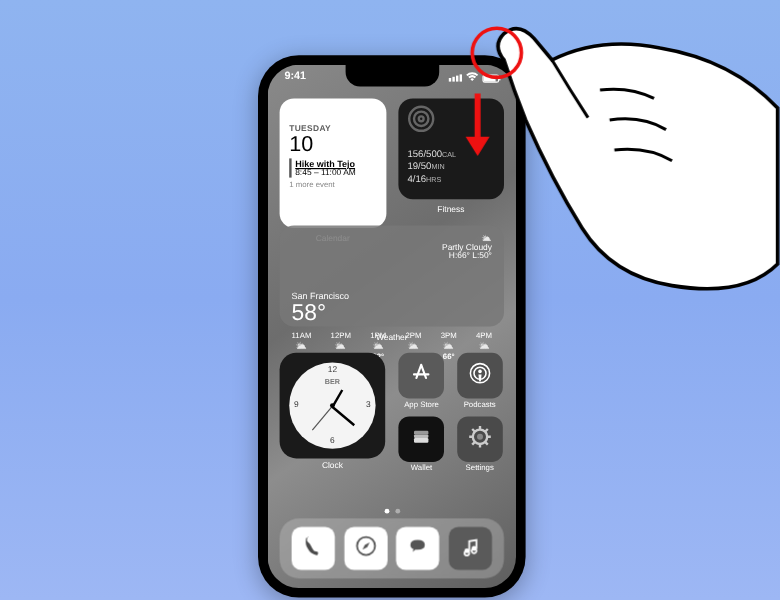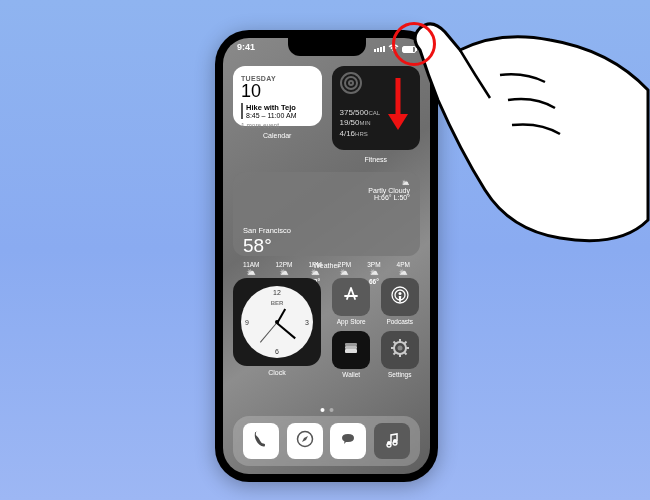--- a/index.html
+++ b/index.html
@@ -3,21 +3,21 @@
 <meta charset="utf-8">
 <style>
   * { box-sizing: border-box; margin: 0; padding: 0; }
   body {
     width: 650px; height: 500px;
     background: linear-gradient(180deg, #8fb4f0 0%, #8aabf1 50%, #9db7f4 100%);
     font-family: -apple-system, "Helvetica Neue", Arial, sans-serif;
     position: relative; overflow: hidden;
   }
   .phone {
-    position: absolute; left: 215px; top: 30px;
+    position: absolute; left: 215px; top: 46px;
     width: 223px; height: 452px;
     background: #000; border-radius: 34px;
     padding: 8px;
     box-shadow: 0 4px 20px rgba(0,0,0,0.3);
   }
   .screen {
     width: 100%; height: 100%;
     background: linear-gradient(145deg,#8a8a8a 0%, #6d6d6d 40%, #8d8d8d 60%, #5e5e5e 100%);
     border-radius: 26px; position: relative; overflow: hidden;
     filter: grayscale(100%);
@@ -37,27 +37,27 @@
   .bars { display: flex; gap: 1px; align-items: flex-end; }
   .bars i { width: 2px; background: #fff; display: block; }
   .bars i:nth-child(1){height:3px} .bars i:nth-child(2){height:4px}
   .bars i:nth-child(3){height:5px} .bars i:nth-child(4){height:6px}
   .battery { width: 14px; height: 7px; border:1px solid #fff; border-radius:2px; position:relative;}
   .battery::after{content:'';position:absolute;right:-2px;top:1px;width:1px;height:3px;background:#fff;}
   .battery i{display:block;width:10px;height:5px;background:#fff;margin:0;}
 
   .widgets-row { position:absolute; top:28px; left:10px; right:10px; display:flex; gap:10px; }
   .widget-cal {
-    flex:1; background:#fff; border-radius:12px; padding:9px 8px; height:60px;
+    flex:1; background:#fff; border-radius:12px; padding:22px 8px; height:108px;
     color:#000; font-size:7px;
   }
   .widget-cal .day{color:#c43; font-size:7px; font-weight:600; letter-spacing:0.3px;}
   .widget-cal .date{font-size:18px; font-weight:400; line-height:1;}
   .widget-cal .event{font-size:7px; margin-top:3px; border-left:2px solid #555; padding-left:3px;}
-  .widget-cal .event b{font-weight:600; display:block; font-size:7.5px;}
+  .widget-cal .event b{font-weight:600; display:block; font-size:7.5px;text-decoration:underline;}
   .widget-cal .more{font-size:6.5px; color:#888; margin-top:3px;}
 
   .widget-fit {
     flex:1; background:#1a1a1a; border-radius:12px; padding:8px; height:84px;
     color:#ddd; position:relative;
   }
   .rings{
     position:absolute; top:6px; left:8px; width:22px; height:22px;
     border-radius:50%;
   }
@@ -176,21 +176,21 @@
         <div class="more">1 more event</div>
         <div class="widget-label">Calendar</div>
       </div>
       <div class="widget-fit" style="position:relative;">
         <div class="rings">
             <span></span>
             <span></span>
             <span></span>
           </div>
         <div class="fit-lines">
-          <div><span>375/500</span><small>CAL</small></div>
+          <div><span>156/500</span><small>CAL</small></div>
           <div><span>19/50</span><small>MIN</small></div>
           <div><span>4/16</span><small>HRS</small></div>
         </div>
         <div class="widget-label">Fitness</div>
       </div>
     </div>
 
     <div class="weather" style="position:absolute;">
       <div class="weather-top">
         <div>

